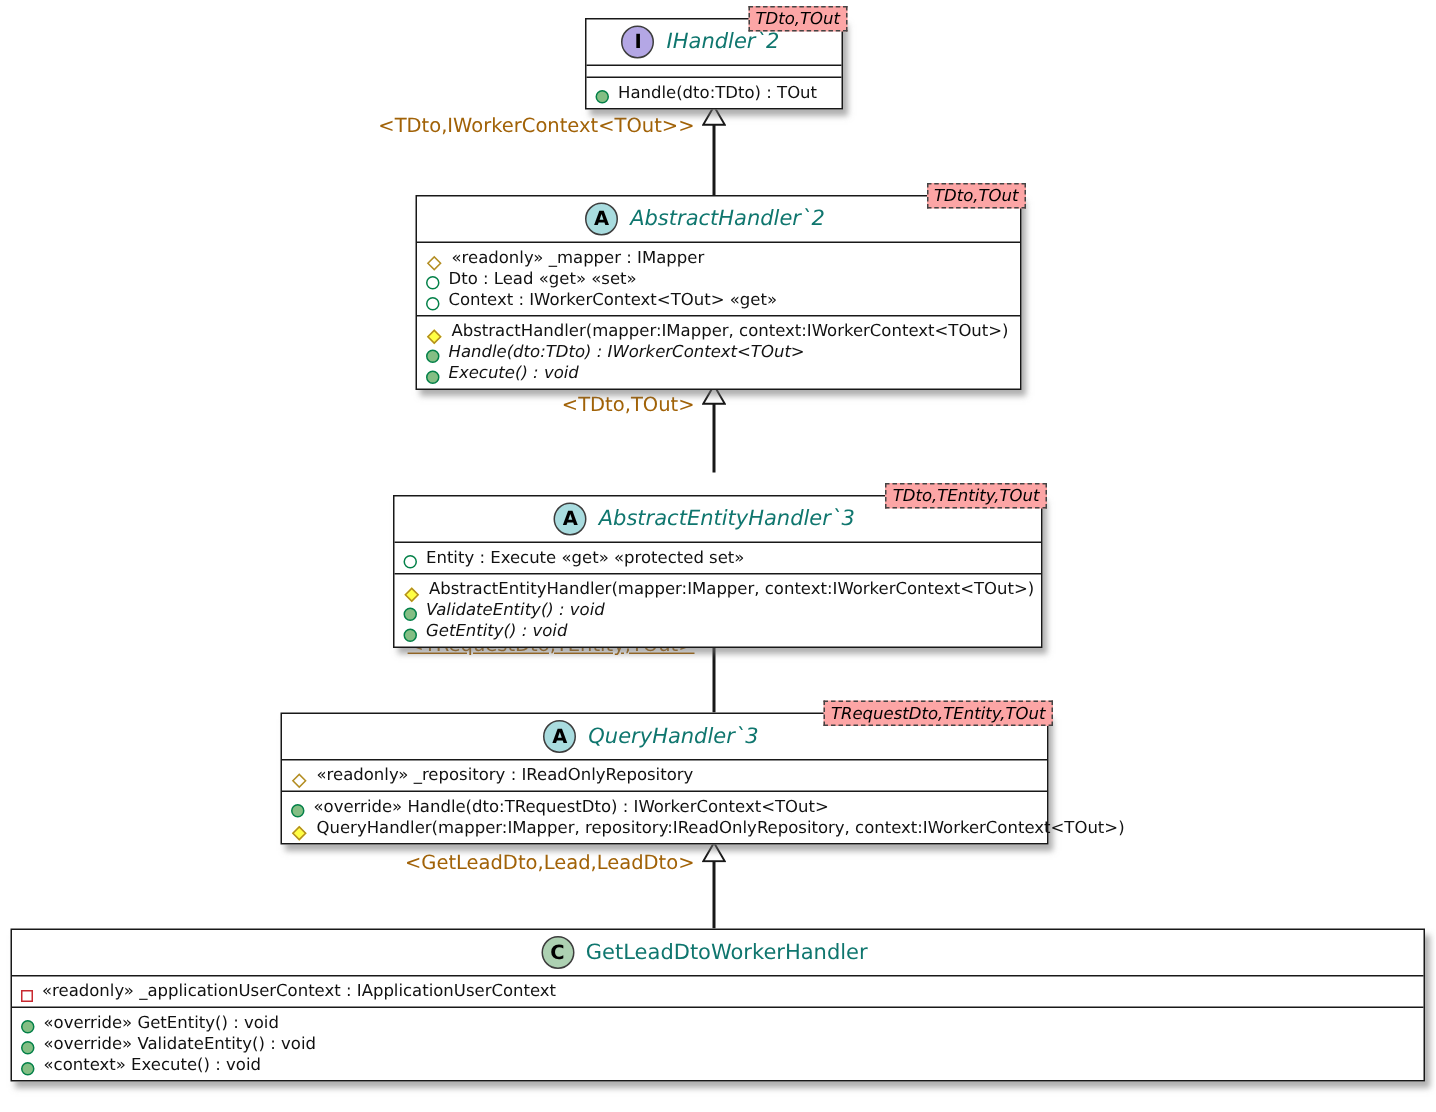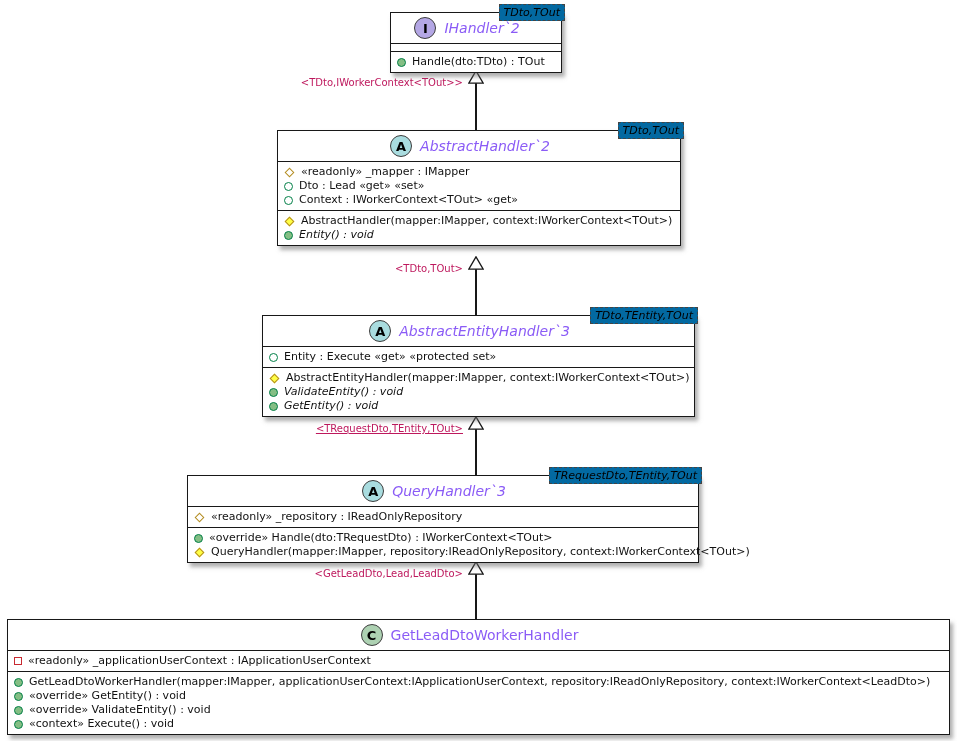--- a/index.html
+++ b/index.html
@@ -9,76 +9,76 @@
   .uml-class{
     position:absolute;
     background:#fff;
     border:1.5px solid #181818;
     box-shadow:3px 4px 4px rgba(110,110,110,.55);
     box-sizing:border-box;
   }
   .template-tag{
     position:absolute;
     top:-9px;right:-4px;
-    background:#0369a1;
+    background:#fca5a5;
     border:1px dashed #444;
     font-style:italic;
     font-size:11px;
     line-height:13px;
     padding:1px 4px;
     white-space:nowrap;
     z-index:3;
     text-align:right;
   }
   .title{
     display:flex;align-items:center;justify-content:center;
     gap:8px;
     height:24px;
     padding:3px 26px 3px 8px;
     font-size:14px;
     white-space:nowrap;
   }
-  .title .name{color:#8b5cf6;}
+  .title .name{color:#0f766e;}
   .title .name.it{font-style:italic;}
   .badge{
     flex:0 0 auto;
     width:20px;height:20px;border-radius:50%;
     border:1px solid #3d3d3d;
     display:flex;align-items:center;justify-content:center;
     font-weight:bold;font-size:13px;color:#000;
   }
   .badge.interface{background:var(--c-interface,#B4A7E5);}
   .badge.abstract{background:var(--c-abstract,#A9DCDF);}
   .badge.class{background:var(--c-class,#ADD1B2);}
 
   .compartment{
     border-top:1px solid #181818;
     padding:3px 6px;
   }
   .compartment.empty{min-height:7px;padding:0;}
   .member{
-    display:flex;align-items:center;gap:6px;
+    display:flex;align-items:flex-end;gap:6px;
     height:14px;font-size:11px;line-height:14px;
     white-space:nowrap;color:#111;
   }
   .member .mtext.it{font-style:italic;}
   .micon{flex:0 0 auto;display:inline-block;box-sizing:border-box;}
   .micon.circle{width:9px;height:9px;border-radius:50%;}
   .micon.circle.hollow{border:1px solid var(--c-public,#038048);background:#fff;}
   .micon.circle.solid{border:1px solid var(--c-public,#038048);background:var(--c-public-fill,#84BE84);}
   .micon.diamond{width:7px;height:7px;transform:rotate(45deg);margin:0 2px;}
   .micon.diamond.hollow{border:1px solid var(--c-protected,#B38D22);background:#fff;}
   .micon.diamond.solid{border:1px solid var(--c-protected,#B38D22);background:var(--c-protected-fill,#FFFF44);}
   .micon.square{width:8px;height:8px;border:1px solid var(--c-private,#C82930);background:#fff;}
 
   .edge-line{position:absolute;width:1.4px;background:#181818;}
   .edge-triangle{position:absolute;width:16px;height:14px;}
   .edge-label{
     position:absolute;
-    font-size:10px;color:#be185d;
+    font-size:13px;color:#a16207;
     white-space:nowrap;
     text-align:right;
   }
 </style>
 </head>
 <body>
 
 <div id="diagram" style="width: 957px; height: 741px; background: rgb(255, 255, 255); --c-interface: #B4A7E5; --c-abstract: #A9DCDF; --c-class: #ADD1B2; --c-public: #038048; --c-public-fill: #84BE84; --c-protected: #B38D22; --c-protected-fill: #FFFF44; --c-private: #C82930;">
     <div class="edge-line" style="left: 475.3px; top: 82px; height: 48px;"></div>
     <div class="edge-triangle" style="left: 468px; top: 69px;"><svg width="16" height="14" viewBox="0 0 16 14">
@@ -134,25 +134,29 @@
           <span class="mtext">Context : IWorkerContext&lt;TOut&gt; «get»</span>
         </div>
       </div>
       <div class="compartment">
         <div class="member">
           <span class="micon diamond solid"></span>
           <span class="mtext">AbstractHandler(mapper:IMapper, context:IWorkerContext&lt;TOut&gt;)</span>
         </div>
         <div class="member">
           <span class="micon circle solid"></span>
-          <span class="mtext it">Entity() : void</span>
-        </div>
-      </div>
-    </div>
-    <div class="uml-class" style="left: 262px; top: 315px; width: 433px;">
+          <span class="mtext it">Handle(dto:TDto) : IWorkerContext&lt;TOut&gt;</span>
+        </div>
+        <div class="member">
+          <span class="micon circle solid"></span>
+          <span class="mtext it">Execute() : void</span>
+        </div>
+      </div>
+    </div>
+    <div class="uml-class" style="left: 262px; top: 330px; width: 433px;">
       <div class="template-tag">TDto,TEntity,TOut</div>
       <div class="title">
         <span class="badge abstract">A</span>
         <span class="name it">AbstractEntityHandler`3</span>
       </div>
       <div class="compartment">
         <div class="member">
           <span class="micon circle hollow"></span>
           <span class="mtext">Entity : Execute «get» «protected set»</span>
         </div>
@@ -202,24 +206,20 @@
       </div>
       <div class="compartment">
         <div class="member">
           <span class="micon square"></span>
           <span class="mtext">«readonly» _applicationUserContext : IApplicationUserContext</span>
         </div>
       </div>
       <div class="compartment">
         <div class="member">
           <span class="micon circle solid"></span>
-          <span class="mtext">GetLeadDtoWorkerHandler(mapper:IMapper, applicationUserContext:IApplicationUserContext, repository:IReadOnlyRepository, context:IWorkerContext&lt;LeadDto&gt;)</span>
-        </div>
-        <div class="member">
-          <span class="micon circle solid"></span>
           <span class="mtext">«override» GetEntity() : void</span>
         </div>
         <div class="member">
           <span class="micon circle solid"></span>
           <span class="mtext">«override» ValidateEntity() : void</span>
         </div>
         <div class="member">
           <span class="micon circle solid"></span>
           <span class="mtext">«context» Execute() : void</span>
         </div>

